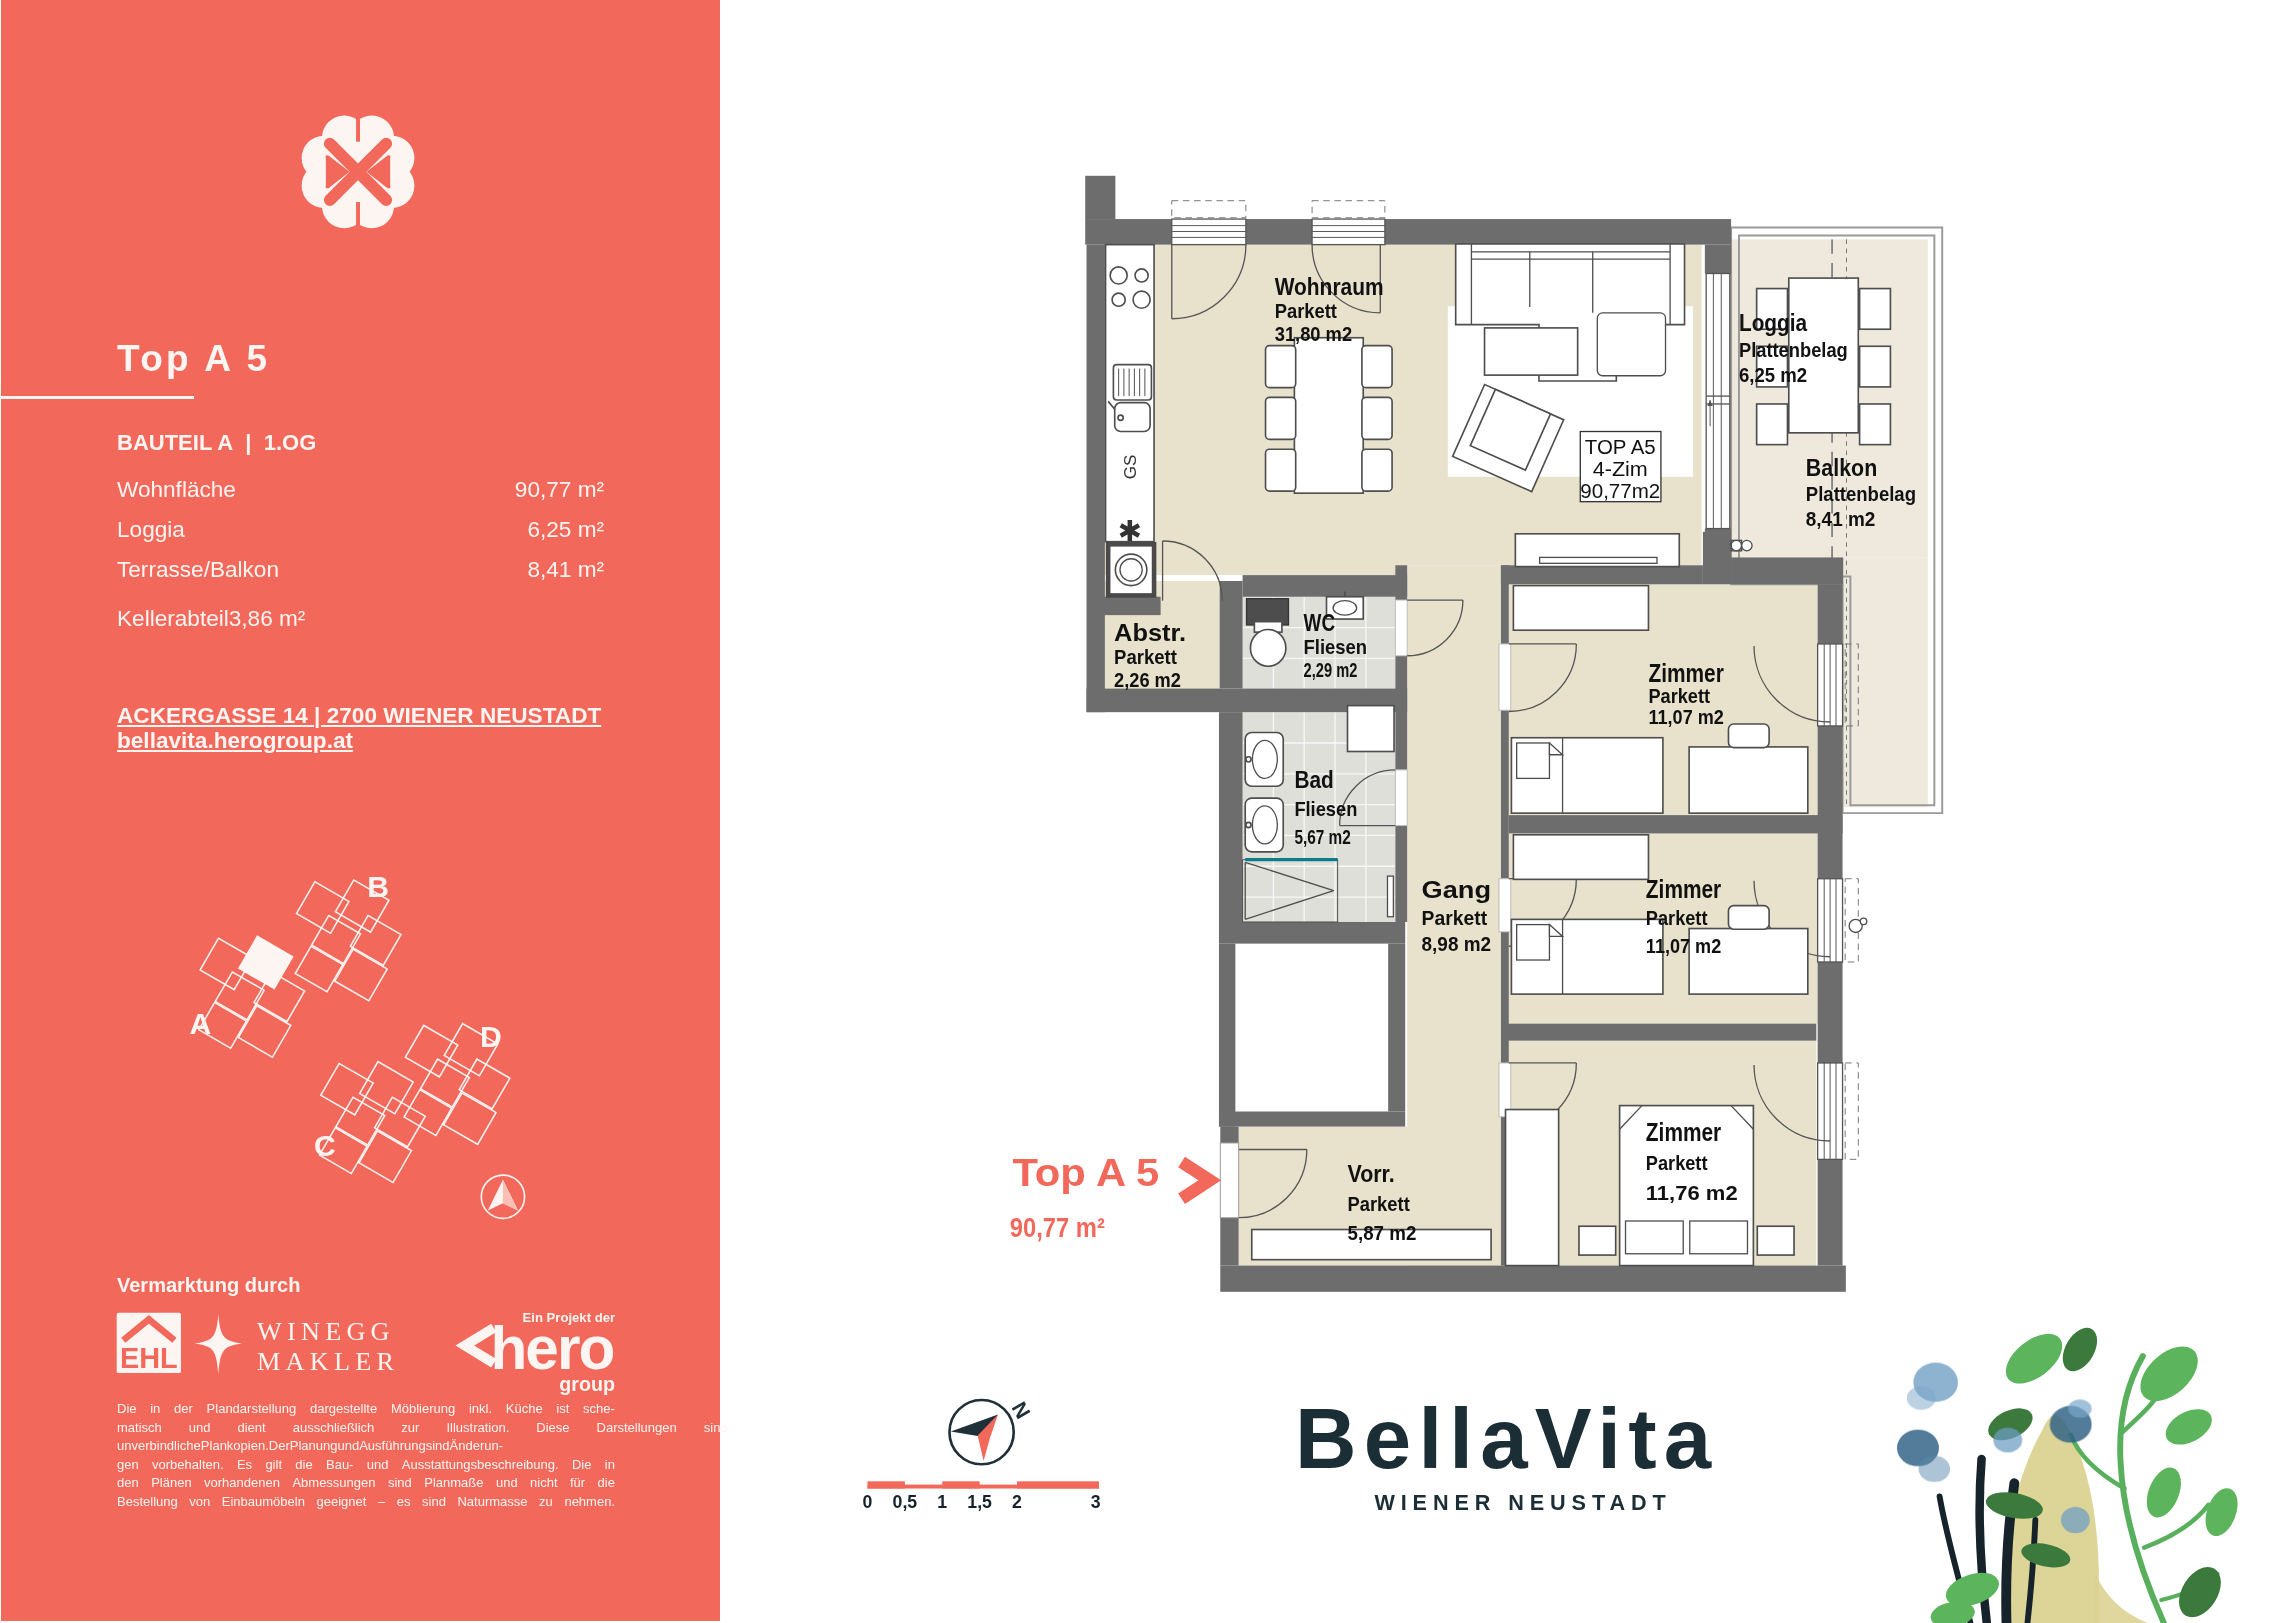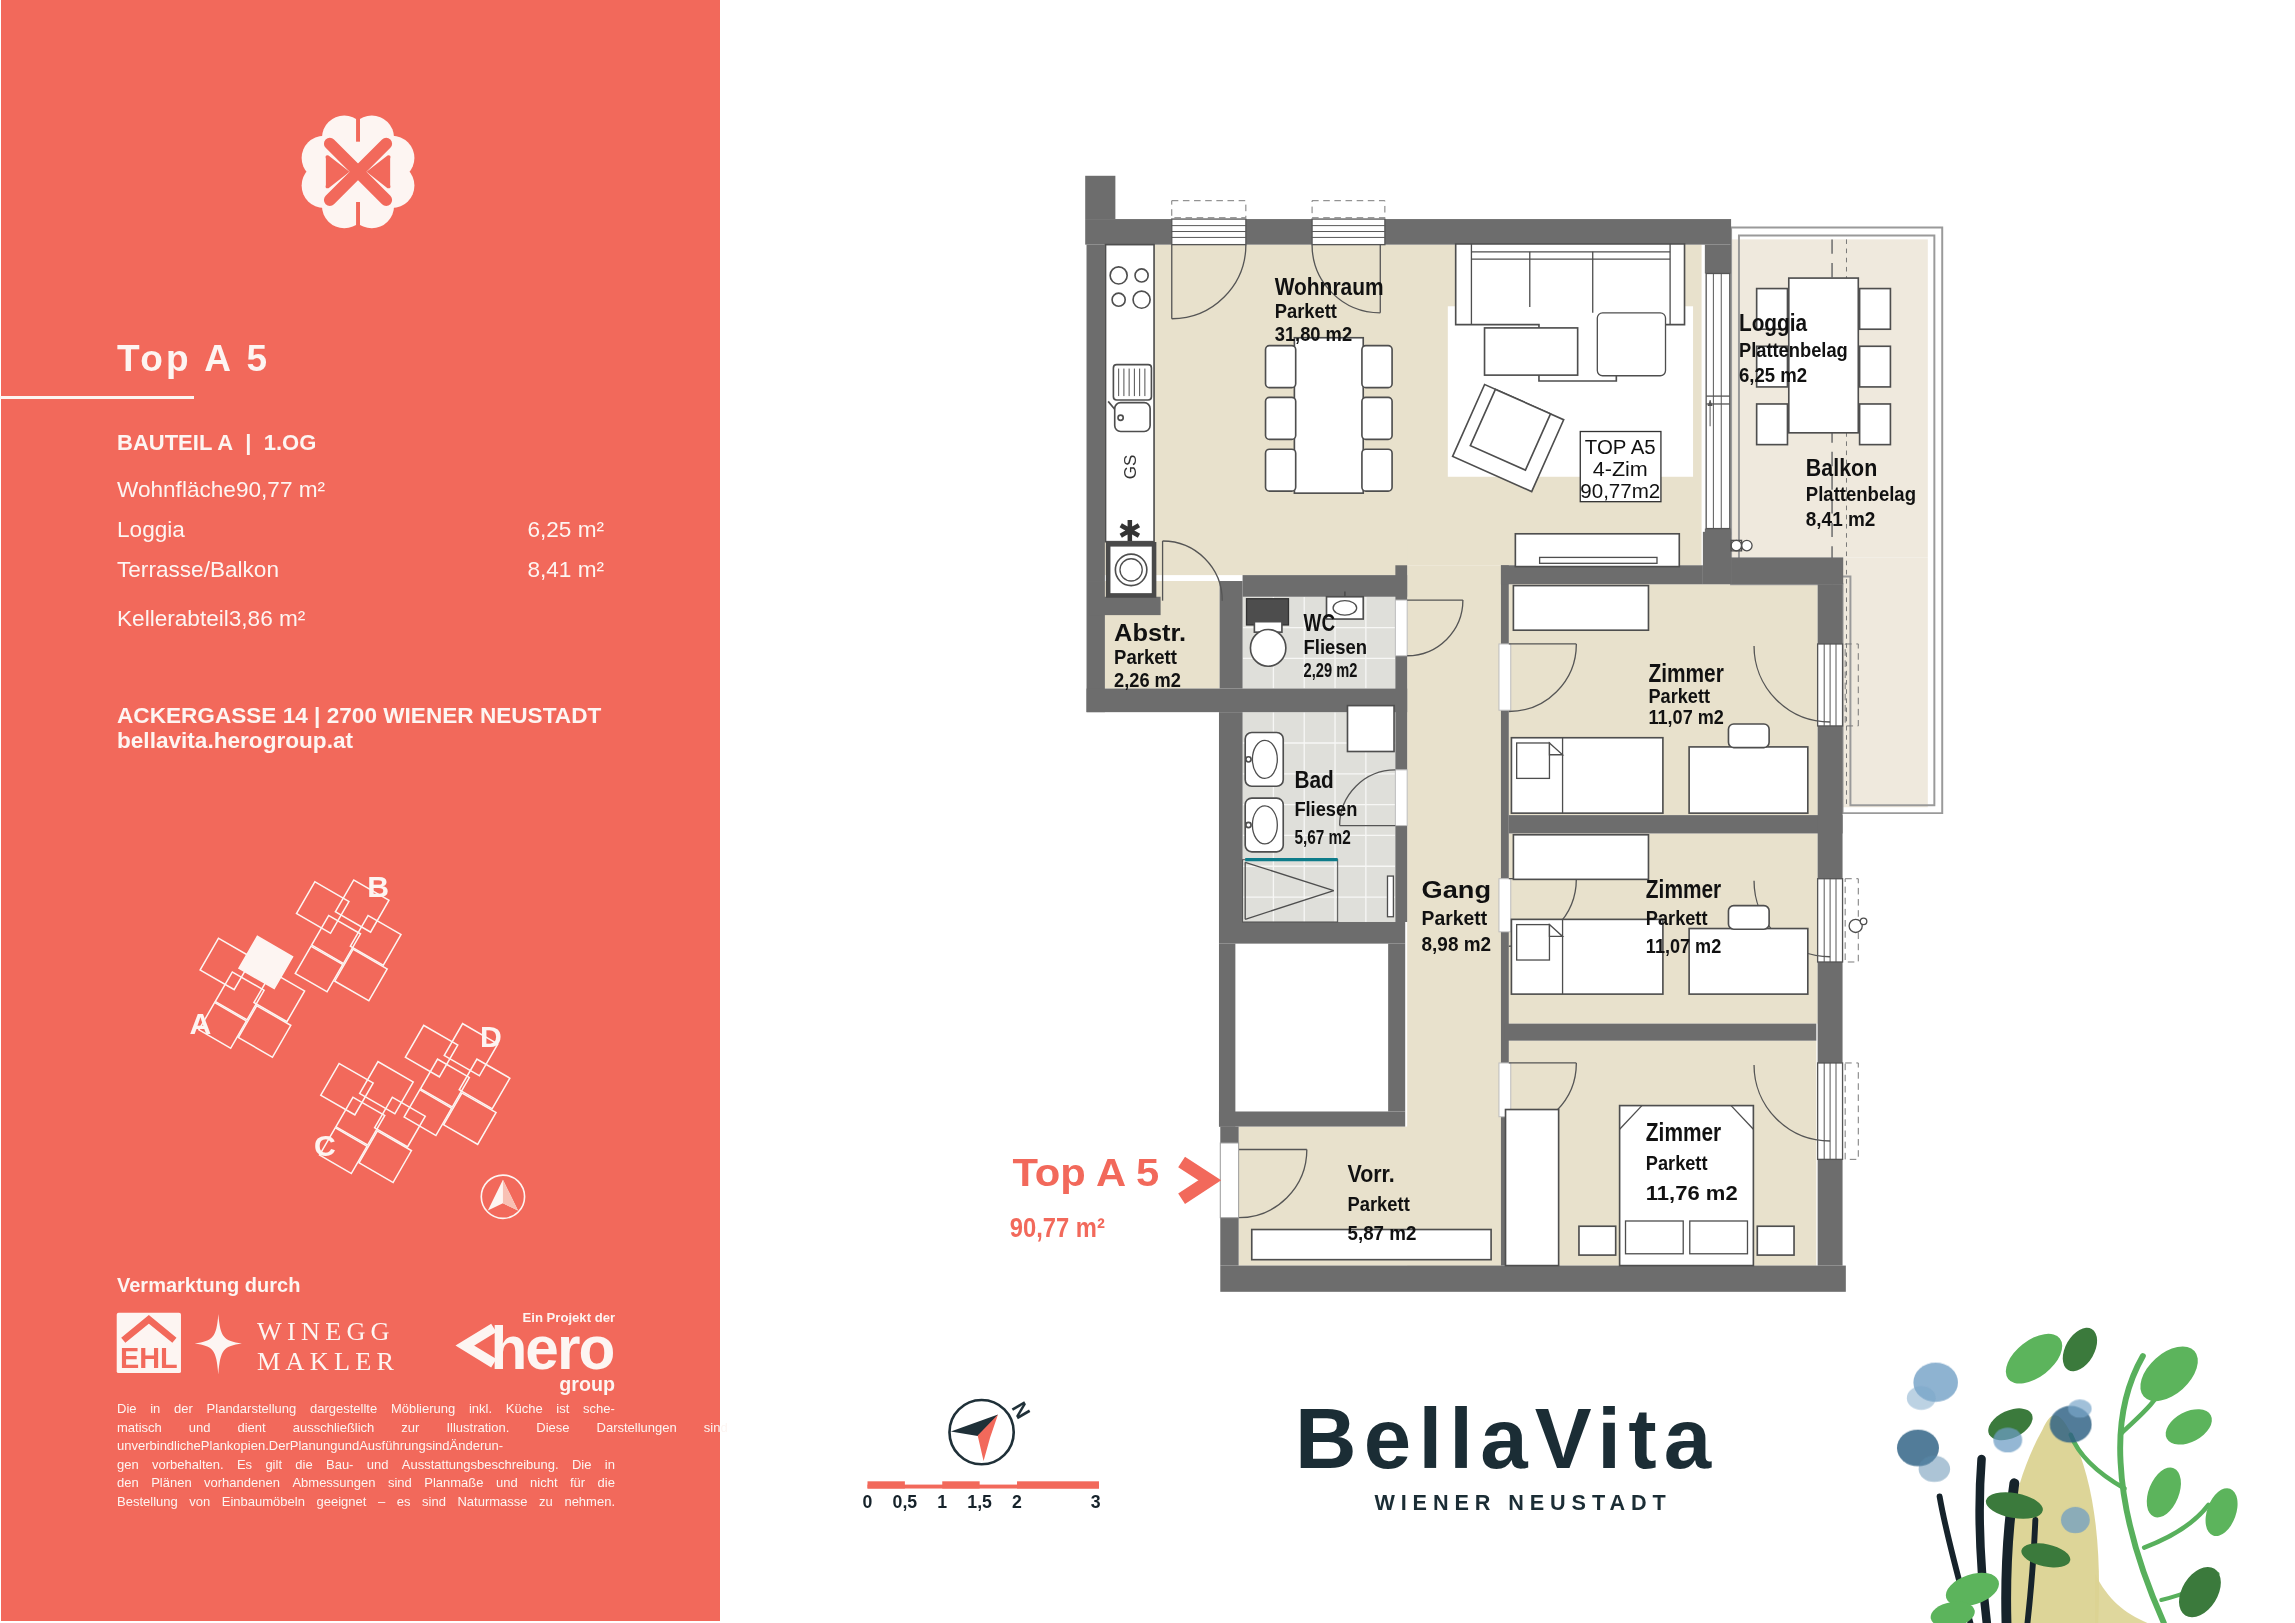--- a/index.html
+++ b/index.html
@@ -13,39 +13,39 @@
 
 <div class="abs" style="left:1.3px;top:0;width:719px;height:1621px;background:#F2695B;"></div>
 
 <div class="abs wtxt" style="left:117px;top:338px;font-size:37px;font-weight:bold;letter-spacing:3.3px;">Top A 5</div>
 
 <div class="abs" style="left:0;top:396px;width:194px;height:3.3px;background:#FDF5F2;"></div>
 
 <div class="abs wtxt" style="left:117px;top:430px;font-size:22px;font-weight:bold;">BAUTEIL A&nbsp; |&nbsp; 1.OG</div>
 
 <div class="abs wtxt" style="left:117px;top:477px;width:487px;font-size:22.6px;">
-  <div style="display:flex;justify-content:flex-start;margin-bottom:13.8px;">
+  <div style="display:flex;justify-content:space-between;margin-bottom:13.8px;">
       <span>Wohnfläche</span>
       <span>90,77 m²</span>
     </div>
   <div style="display:flex;justify-content:space-between;margin-bottom:13.8px;">
       <span>Loggia</span>
       <span>6,25 m²</span>
     </div>
   <div style="display:flex;justify-content:space-between;margin-bottom:23px;text-align:right;">
       <span>Terrasse/Balkon</span>
       <span>8,41 m²</span>
     </div>
   <div style="display:flex;justify-content:flex-start;">
       <span>Kellerabteil</span>
       <span>3,86 m²</span>
     </div>
 </div>
 
-<div class="abs wtxt" style="left:117px;top:703px;font-size:22.6px;font-weight:bold;line-height:25px;">ACKERGASSE 14 | 2700 WIENER NEUSTADT<br>bellavita.herogroup.at</div>
+<div class="abs wtxt" style="left:117px;top:703px;font-size:22.6px;font-weight:bold;line-height:25px;text-decoration:underline;">ACKERGASSE 14 | 2700 WIENER NEUSTADT<br>bellavita.herogroup.at</div>
 
 <div class="abs wtxt" style="left:117px;top:1274px;font-size:20px;font-weight:bold;">Vermarktung durch</div>
 
 <div class="abs wtxt" style="left:117px;top:1401px;width:498px;font-size:13px;">
     <div style="display:flex;justify-content:space-between;height:18.6px;">
       <span>Die</span>
       <span>in</span>
       <span>der</span>
       <span>Plandarstellung</span>
       <span>dargestellte</span>

